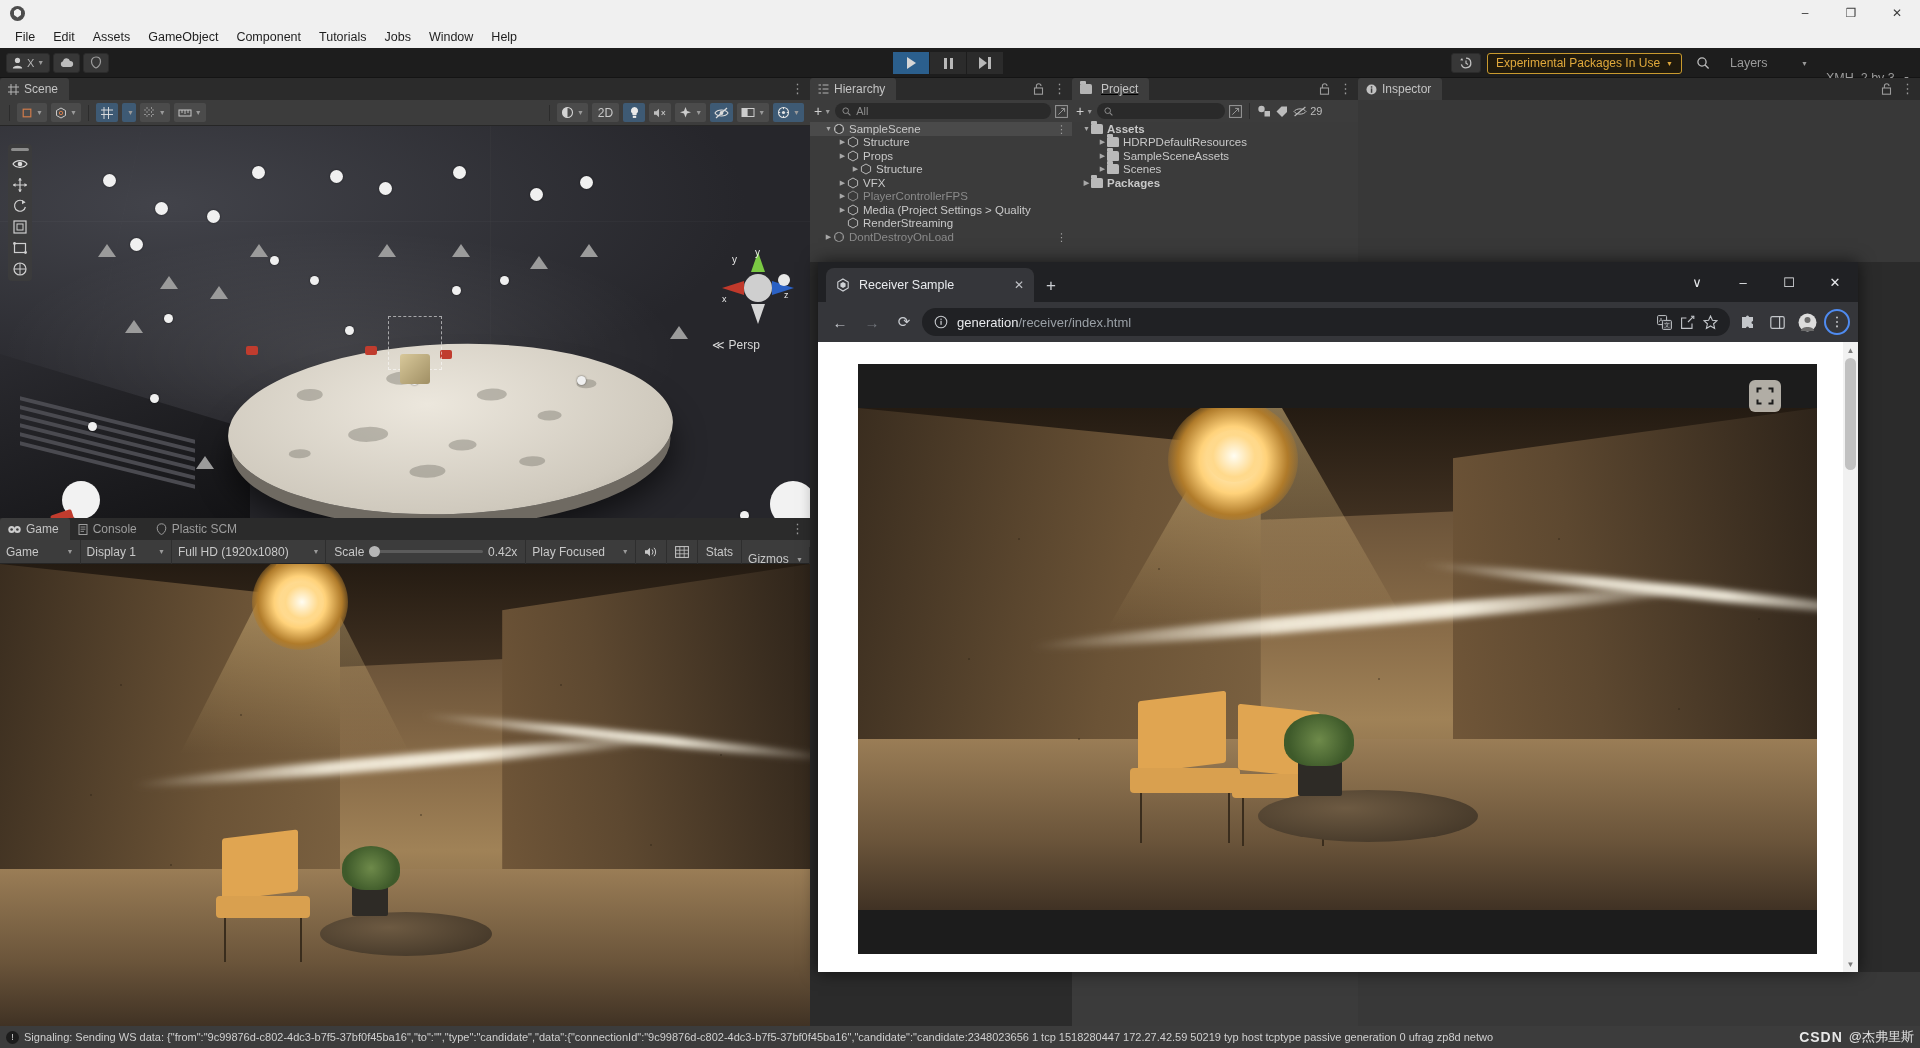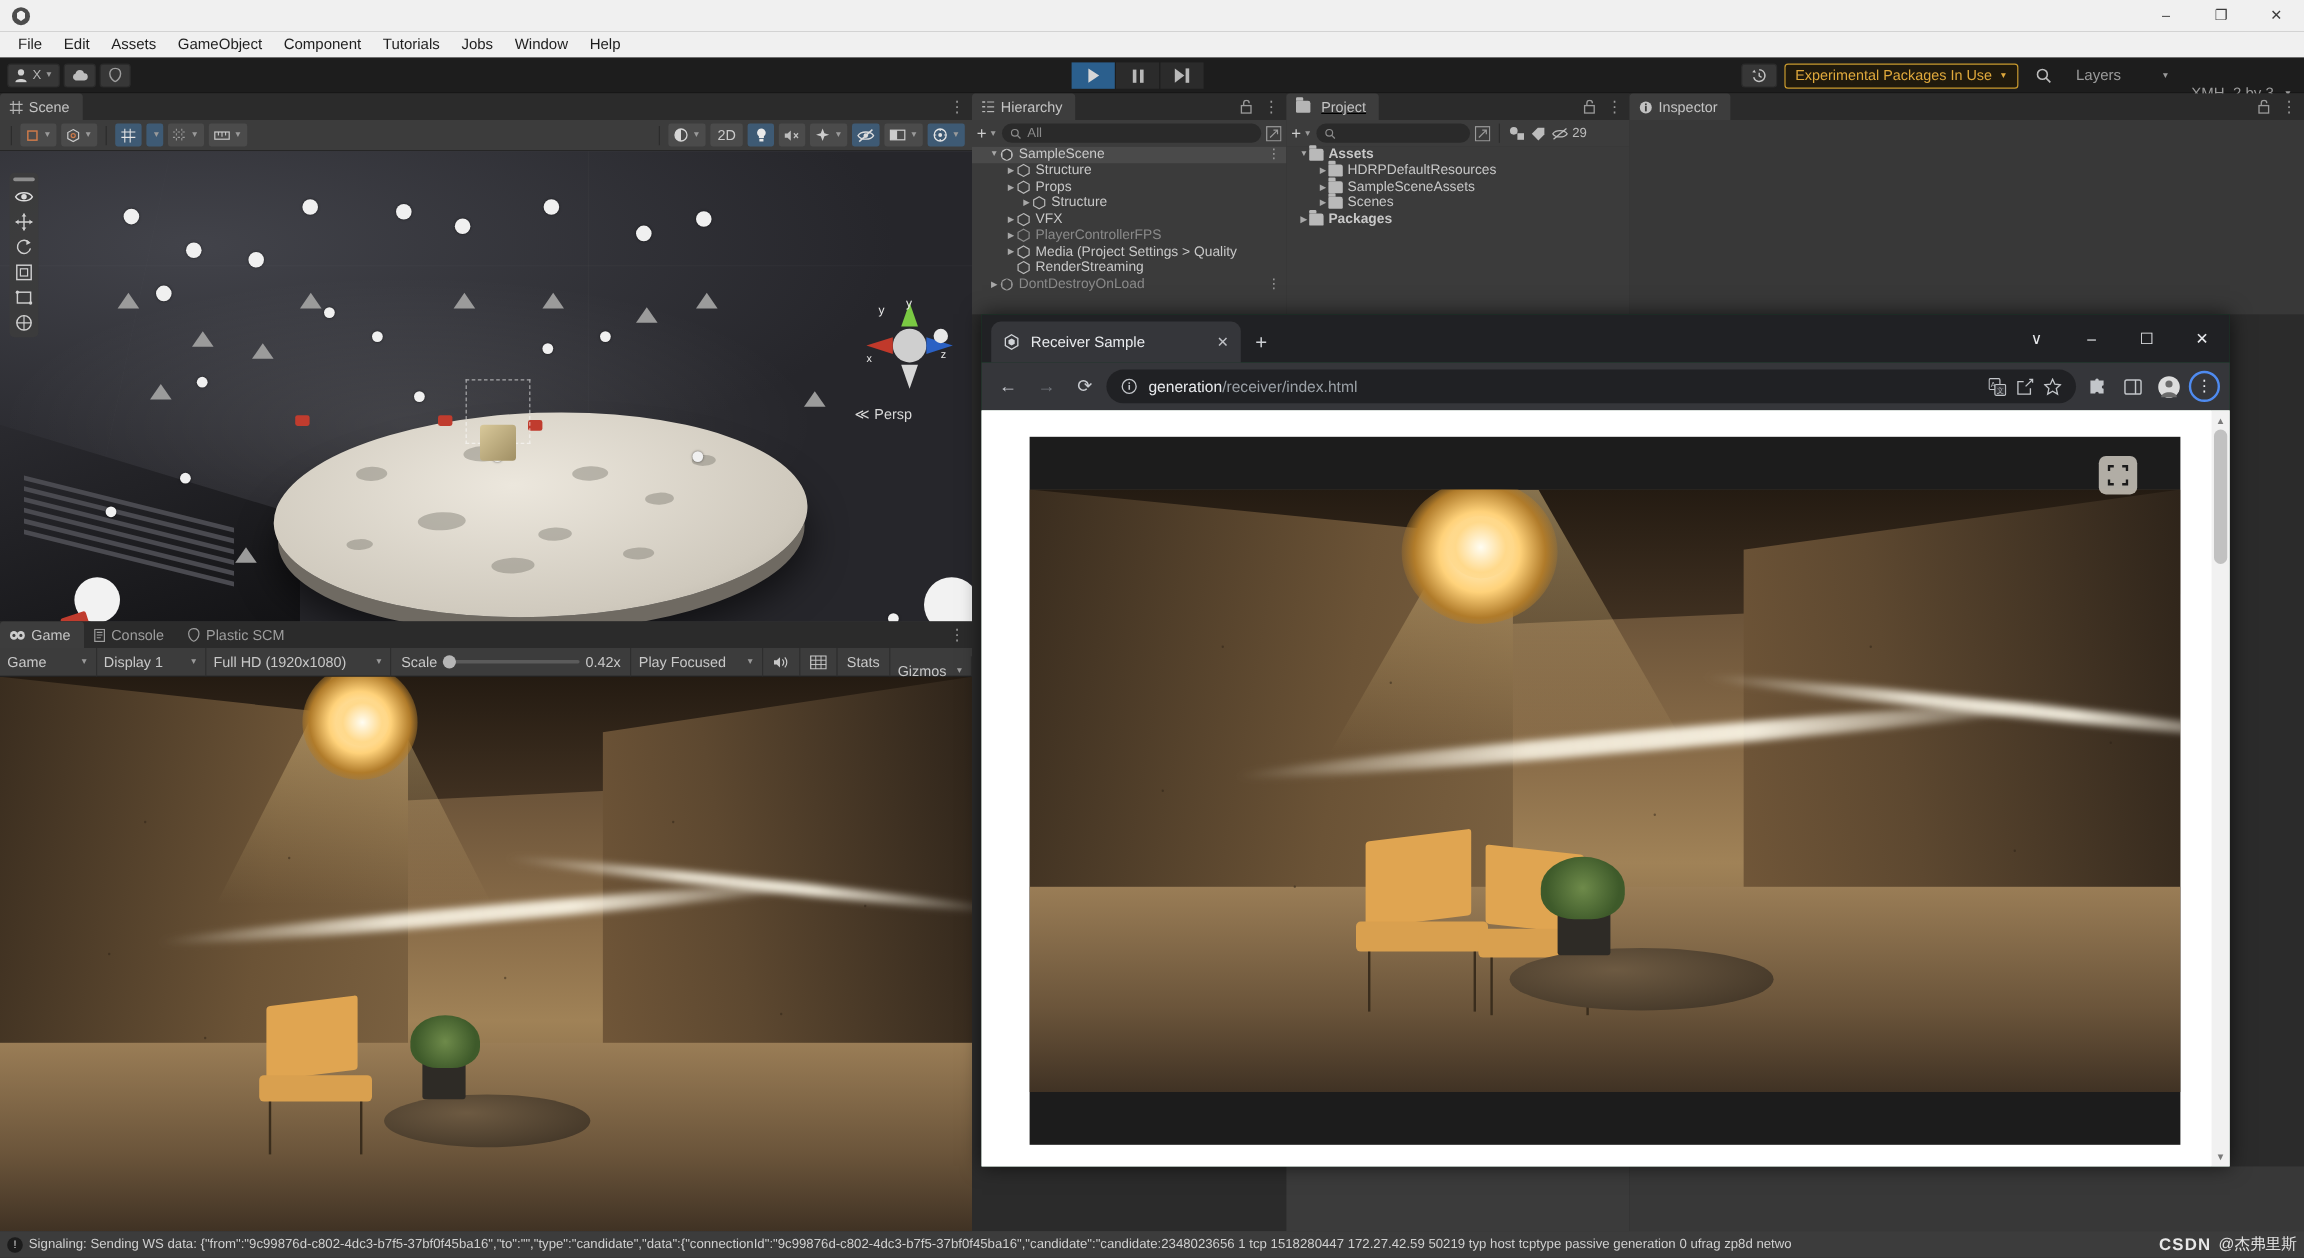--- a/index.html
+++ b/index.html
@@ -206,21 +206,21 @@
   .folder { width:12px; height:10px; background:#b9b9b9; border-radius:1px 2px 1px 1px;
     position:relative; flex:0 0 auto; margin-right:4px; }
   .folder::before{content:"";position:absolute;left:0;top:-3px;width:6px;height:3px;
     background:#b9b9b9;border-radius:1px 1px 0 0;}
 
   
   #insp-panel { left:1358px; top:78px; width:562px; height:184px; }
 
   
   #chrome { position:absolute; left:818px; top:262px; width:1040px; height:710px;
-    background:#14532d; box-shadow:0 0 16px rgba(0,0,0,.65); }
+    background:#fef9c3; box-shadow:0 0 16px rgba(0,0,0,.65); }
   .cr-tabstrip { height:40px; background:#202124; display:flex; align-items:flex-end;
     position:relative; padding-left:8px; }
   .cr-tab { height:34px; background:#35363a; border-radius:8px 8px 0 0;
     display:flex; align-items:center; gap:9px; padding:0 10px; min-width:208px;
     color:#e8eaed; font-size:12.5px; }
   .cr-favicon { width:14px; height:14px; flex:0 0 auto; }
   .cr-tabclose { margin-left:auto; color:#c0c2c6; font-size:12px; }
   .cr-newtab { color:#cdd0d4; font-size:17px; margin:0 0 6px 12px; }
   .cr-winbtns { position:absolute; right:0; top:0; height:40px; display:flex; }
   .cr-wb { width:46px; height:40px; display:flex; align-items:center;

